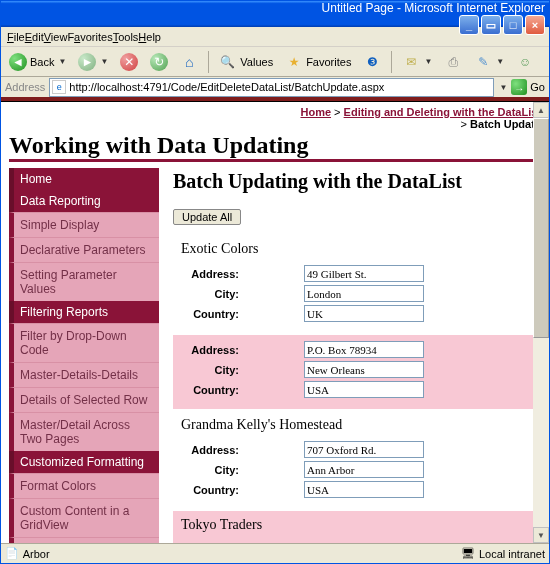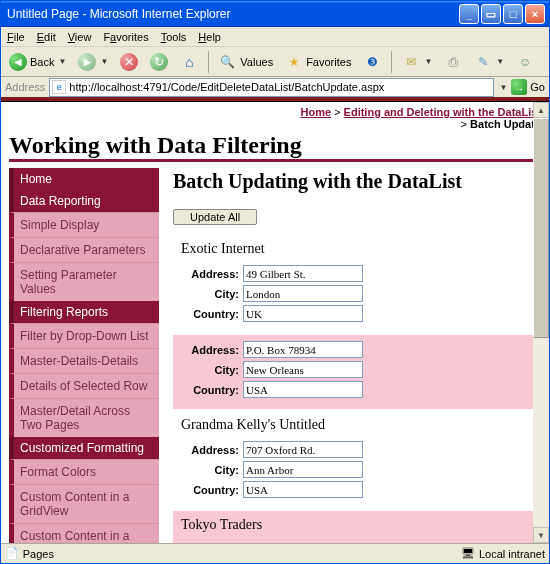--- a/index.html
+++ b/index.html
@@ -1,26 +1,26 @@
 <!DOCTYPE html>
 <html><head>
 <meta charset="utf-8">
 <style>
   * { box-sizing: border-box; margin: 0; padding: 0; }
   body { font-family: Tahoma, Arial, sans-serif; font-size: 11px; background: #fff; }
   
   
   .window { width: 550px; height: 564px; border: 1px solid #0054e3; background: #ece9d8; position: relative; overflow: hidden; }
-  .titlebar { height: 26px; background: linear-gradient(to bottom, #3a92ff 0%, #0054e3 10%, #0054e3 90%, #003db0 100%); display: flex; align-items: center; padding: 8px 4px; color: #fff; font-size: 12px; }
+  .titlebar { height: 26px; background: linear-gradient(to bottom, #3a92ff 0%, #0054e3 10%, #0054e3 90%, #003db0 100%); display: flex; align-items: flex-end; padding: 0 4px; color: #fff; font-size: 12px; flex-direction: column; }
   .titlebar .title { flex: 1; margin-left: 2px; font-weight: normal; }
   .titlebar .wbtns { display: flex; gap: 2px; }
   .titlebar .wbtn { width: 20px; height: 20px; background: linear-gradient(to bottom, #7db0eb, #3a6ed0); border: 1px solid #fff; border-radius: 3px; display:flex; align-items:center; justify-content:center; color:#fff; font-size:11px; font-weight:bold;}
   .titlebar .wbtn.close { background: linear-gradient(to bottom, #f5a893, #e05b3f); }
   
-  .menubar { height: 20px; background: #ece9d8; display: flex; align-items: center; padding: 0 6px; gap: 12px; font-size: 11px; color: #000; border-bottom: 1px solid #d4d0c8;}
+  .menubar { height: 20px; background: #ece9d8; display: flex; align-items: center; padding: 0 6px; font-size: 11px; color: #000; border-bottom: 1px solid #d4d0c8;}
   .menubar span u { text-decoration: underline; }
   
   .toolbar { height: 30px; background: #ece9d8; display: flex; align-items: center; padding: 0 4px; gap: 4px; border-bottom: 1px solid #aca899; }
   .tbtn { display: flex; align-items: center; gap: 3px; padding: 2px 4px; font-size: 11px; color:#000; }
   .tico { width: 18px; height: 18px; display:inline-flex; align-items:center; justify-content:center; border-radius:50%; font-size:12px;}
   .tico.back { background: radial-gradient(circle at 30% 30%, #7ee07e, #209020); color:#fff; }
   .tico.fwd { background: radial-gradient(circle at 30% 30%, #c8e8c8, #80b080); color:#fff; }
   .tico.stop { background: radial-gradient(circle at 30% 30%, #f0a0a0, #d04040); color:#fff; }
   .tico.refresh { background: radial-gradient(circle at 30% 30%, #b8e8b8, #50a050); color:#fff;}
   .tico.home { color:#1060c0; font-size:14px;}
@@ -48,28 +48,28 @@
   .crumbs a { color:#8a1338; text-decoration:underline; font-weight:bold;}
   .crumbs .cur { font-weight:bold; }
   
   .layout { display:flex; gap:14px; margin-top:6px;}
   .sidebar { width:150px; flex-shrink:0;}
   .nav-hdr { background:#8a1338; color:#fff; padding:4px 6px; font-size:12px; border-left:5px solid #690e2a; margin-top:0;}
   .nav-item { background:#e5a5b8; color:#733048; padding:5px 6px; font-size:12px; border-left:5px solid #8a1338; border-top:1px solid #d890a5;}
   
   .main { flex:1; padding-top:2px;}
   .main h2 { font-family: Georgia, serif; font-size: 20px; font-weight:bold; color:#000; margin-bottom:16px;}
-  .upd-btn { font-size:11px; padding:1px 16px; background:#ece9d8; border:1px solid #888; border-radius:2px; margin-bottom:10px; display:inline-block;}
+  .upd-btn { font-size:11px; padding:1px 8px; background:#ece9d8; border:1px solid #888; border-radius:2px; margin-bottom:10px; display:inline-block;}
   
   .supplier { padding:6px 8px 8px; margin-bottom:2px;}
   .supplier.alt { background:#f8c8d4;}
   .sup-name { font-family: "Comic Sans MS", cursive; font-size:14px; color:#000; margin-bottom:8px;}
-  .frow { display:flex; align-items:center; margin-bottom:3px;}
+  .frow { display:flex; align-items:center; margin-bottom:3px;gap:26px;}
   .flbl { width:58px; text-align:right; font-weight:bold; font-size:11px; margin-right:4px;}
-  .finp { height:17px; border:1px solid #7f9db9; background:#fff; font-size:11px; padding:0 2px; width:120px; font-family: "Comic Sans MS", cursive;}
+  .finp { height:17px; border:1px solid #7f9db9; background:#fff; font-size:11px; padding:0 2px; width:120px; font-family: "Comic Sans MS", cursive; margin-left: 35px;}
   
   .statusbar { position:absolute; bottom:0; left:0; right:0; height:20px; background:#ece9d8; border-top:1px solid #aca899; display:flex; align-items:center; padding:0 4px; font-size:11px; justify-content:space-between;}
   .statusbar .sleft { display:flex; align-items:center; gap:4px;}
   .statusbar .sright { display:flex; align-items:center; gap:4px;}
   
   .scrollbar { position:absolute; right:0; top:0; bottom:0; width:16px; background:#ece9d8;}
   .scrollbar .arrow { height:16px; background:#ece9d8; border:1px solid #c0c0c0; display:flex; align-items:center; justify-content:center; font-size:8px; color:#555;}
   .scrollbar .track { position:absolute; top:16px; bottom:16px; left:0; right:0; background:#f0ede0;}
   .scrollbar .thumb { position:absolute; left:0; right:0; top:0; height:220px; background:#cdcabc; border:1px solid #fff; border-right-color:#999; border-bottom-color:#999;}
   .scrollbar .arrow.bot { position:absolute; bottom:0; left:0; right:0;}
@@ -160,47 +160,47 @@
 
   <div class="viewport">
     <div class="page">
       <div class="crumbs">
         <a>Home</a>
         <span>&gt;</span>
         <a>Editing and Deleting with the DataList</a><br>
         <span>&gt;</span>
         <span class="cur">Batch Update</span>
       </div>
-      <h1>Working with Data Filtering</h1>
+      <h1>Working with Data Updating</h1>
 
       <div class="layout">
         <div class="sidebar">
           <div class="nav-hdr">Home</div>
           <div class="nav-hdr">Data Reporting</div>
           <div class="nav-item">Simple Display</div>
           <div class="nav-item">Declarative Parameters</div>
           <div class="nav-item">Setting Parameter Values</div>
           <div class="nav-hdr">Filtering Reports</div>
-          <div class="nav-item">Filter by Drop-Down List</div>
+          <div class="nav-item">Filter by Drop-Down Code</div>
           <div class="nav-item">Master-Details-Details</div>
           <div class="nav-item">Details of Selected Row</div>
           <div class="nav-item">Master/Detail Across Two Pages</div>
           <div class="nav-hdr">Customized Formatting</div>
           <div class="nav-item">Format Colors</div>
           <div class="nav-item">Custom Content in a GridView</div>
           <div class="nav-item">Custom Content in a DetailsView</div>
 
         </div>
 
         <div class="main">
           <h2>Batch Updating with the DataList</h2>
           <button class="upd-btn">Update All</button>
           <div id="suppliers">
               <div class="supplier">
-                <div class="sup-name">Exotic Internet</div>
+                <div class="sup-name">Exotic Colors</div>
                 <div class="frow">
                   <span class="flbl">Address:</span>
                   <input class="finp" value="49 Gilbert St." style="">
                 </div>
                 <div class="frow">
                   <span class="flbl">City:</span>
                   <input class="finp" value="London" style="">
                 </div>
                 <div class="frow">
                   <span class="flbl">Country:</span>
@@ -215,21 +215,21 @@
                 <div class="frow">
                   <span class="flbl">City:</span>
                   <input class="finp" value="New Orleans" style="">
                 </div>
                 <div class="frow">
                   <span class="flbl">Country:</span>
                   <input class="finp" value="USA" style="">
                 </div>
               </div>
               <div class="supplier">
-                <div class="sup-name">Grandma Kelly's Untitled</div>
+                <div class="sup-name">Grandma Kelly's Homestead</div>
                 <div class="frow">
                   <span class="flbl">Address:</span>
                   <input class="finp" value="707 Oxford Rd." style="">
                 </div>
                 <div class="frow">
                   <span class="flbl">City:</span>
                   <input class="finp" value="Ann Arbor" style="">
                 </div>
                 <div class="frow">
                   <span class="flbl">Country:</span>
@@ -249,20 +249,20 @@
       <div class="track">
         <div class="thumb"></div>
       </div>
       <div class="arrow bot">▼</div>
     </div>
   </div>
 
   <div class="statusbar">
     <div class="sleft">
       <span>📄</span>
-      <span>Pages</span>
+      <span>Arbor</span>
     </div>
     <div class="sright">
       <span>🖥</span>
       <span>Local intranet</span>
     </div>
   </div>
 </div>
 
 </body></html>

